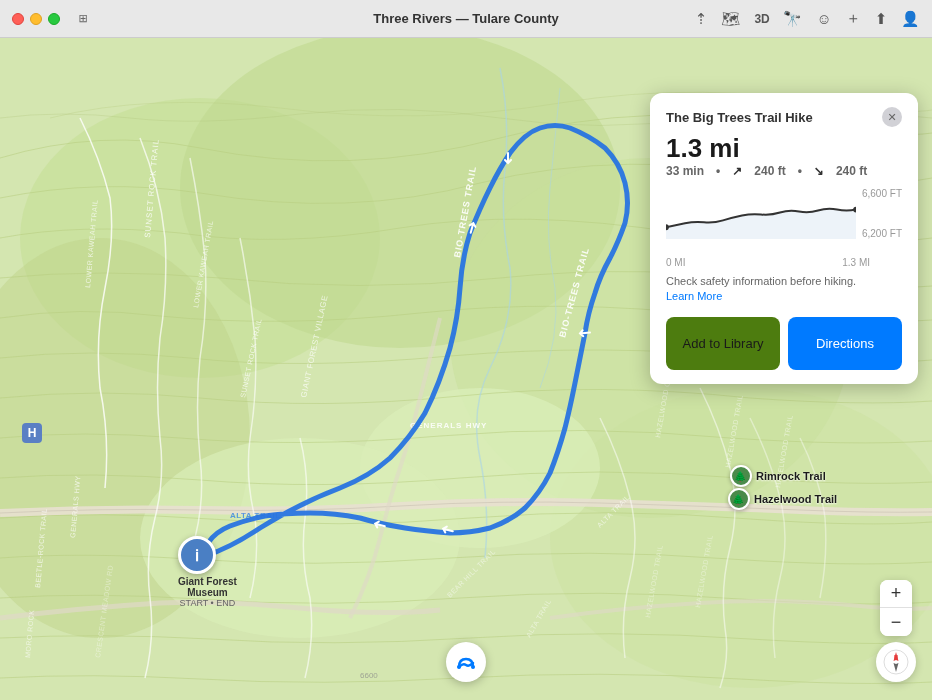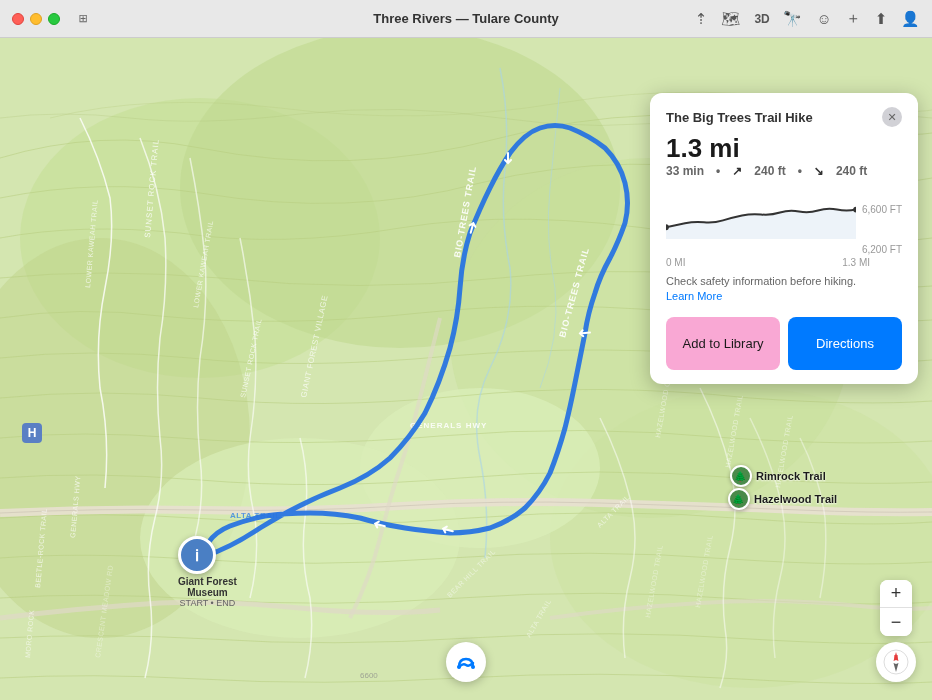--- a/index.html
+++ b/index.html
@@ -101,21 +101,21 @@
 
     
     .elevation-chart {
       width: 100%;
       height: 65px;
       position: relative;
       margin-bottom: 4px;
     }
     .elevation-labels-y {
       position: absolute;
-      right: 0; top: 16px;
+      right: 0; top: 0;
       display: flex; flex-direction: column;
       justify-content: space-between;
       height: 100%;
       font-size: 10px; color: #999;
       padding: 0 0 14px 0;
     }
     .elevation-labels-x {
       display: flex; justify-content: space-between;
       font-size: 10px; color: #999;
       margin-top: 2px;
@@ -133,21 +133,21 @@
     }
     .safety-link {
       color: #007aff; cursor: pointer; text-decoration: none;
     }
 
     .card-actions {
       display: flex; gap: 8px; margin-top: 12px;
     }
     .btn-library {
       flex: 1; padding: 8px 0;
-      background: #f9a8d4;
+      background: #4d7c0f;
       border: none; border-radius: 8px;
       font-size: 13px; font-weight: 500; color: #1a1a1a;
       cursor: pointer;
     }
     .btn-directions {
       flex: 1; padding: 19px 0;
       background: #007aff;
       border: none; border-radius: 8px;
       font-size: 13px; font-weight: 500; color: white;
       cursor: pointer;

